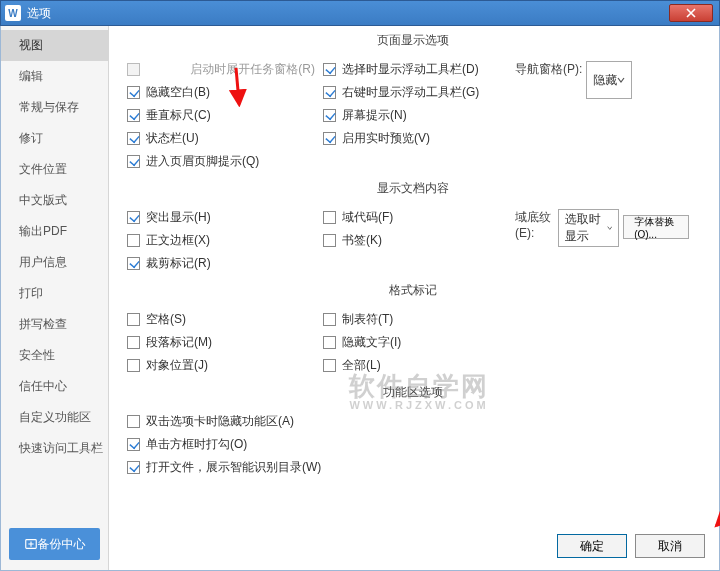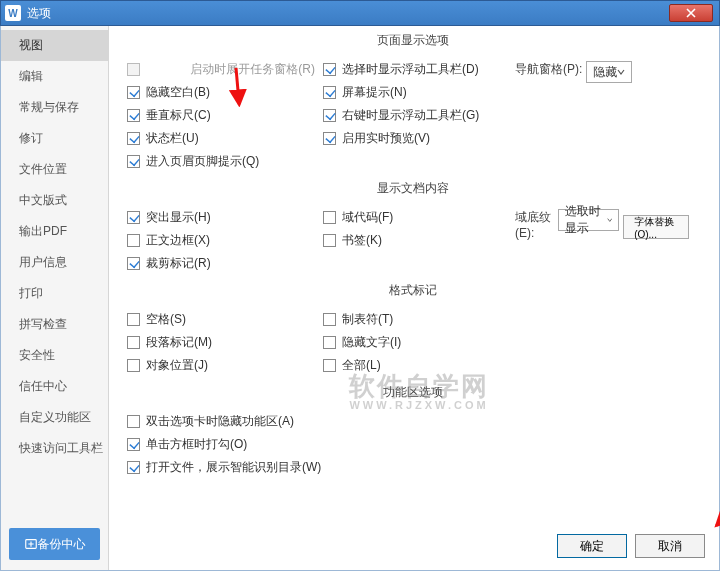--- a/index.html
+++ b/index.html
@@ -24,21 +24,21 @@
 .col { display: flex; flex-direction: column; gap: 6px; padding-left: 8px; padding-bottom: 6px;}
 .col1 { width: 196px; }
 .col2 { width: 200px; }
 .col3 { width: 174px; display: flex; flex-direction: row; gap: 4px;}
 .chk { display: flex; align-items: center; gap: 6px; font-size: 12px; color: #333; }
 .chk.disabled { color: #9a9a9a; justify-content: space-between; }
 .cb { width: 13px; height: 13px; border: 1px solid #888; background: #fff; position: relative; flex-shrink: 0;}
 .cb.checked::after { content:""; position:absolute; left:2px; top:-1px; width:7px; height:10px; border: solid #2c7cd4; border-width: 0 2px 2px 0; transform: rotate(40deg) scale(0.7); }
 .cb.disabled { border-color:#bbb; background:#f3f3f3;}
 .lbl { font-size: 12px; color: #444; margin-bottom: 2px;}
-.select { height: 22px; border: 1px solid #a9a9a9; background: #fff; display: flex; align-items: center; padding: 0 6px; justify-content: space-between; font-size: 12px; color: #333;}
+.select { height: 38px; border: 1px solid #a9a9a9; background: #fff; display: flex; align-items: center; padding: 0 6px; justify-content: space-between; font-size: 12px; color: #333;}
 .select svg { width: 8px; height: 8px; }
 .btn-small { height: 24px; border: 1px solid #a9a9a9; background: #f8f8f8; padding: 0 10px; font-size: 10px; display: inline-flex; align-items: center; align-self: flex-start; margin-top: 6px;}
 .footer { position: absolute; bottom: 12px; right: 14px; display: flex; gap: 8px;}
 .btn { width: 70px; height: 24px; border: 1px solid #8a8a8a; background: #f3f3f3; font-size: 12px; display: flex; align-items: center; justify-content: center;}
 .btn.primary { border: 1px solid #0369a1; }
 .arrow-red { position: absolute; pointer-events: none;}
 .arrow-red.a1 { left: 108px; top: 44px; transform: rotate(40deg);}
 .arrow-red.a2 { left: 596px; top: 468px; transform: rotate(90deg);}
 .arrow-red svg { width: 40px; height: 40px; }
 .watermark { position: absolute; left: 240px; top: 346px; font-size: 26px; color: rgba(120,120,120,0.35); font-weight: bold; letter-spacing: 2px; pointer-events: none; text-align: center; line-height: 1.1;}
@@ -114,25 +114,25 @@
               <span>进入页眉页脚提示(Q)</span>
             </div>
           </div>
         <div class="col col2" id="pd-col2">
             <div class="chk">
               <span class="cb checked"></span>
               <span>选择时显示浮动工具栏(D)</span>
             </div>
             <div class="chk">
               <span class="cb checked"></span>
+              <span>右键时显示浮动工具栏(G)</span>
+            </div>
+            <div class="chk">
+              <span class="cb checked"></span>
               <span>屏幕提示(N)</span>
-            </div>
-            <div class="chk">
-              <span class="cb checked"></span>
-              <span>右键时显示浮动工具栏(G)</span>
             </div>
             <div class="chk">
               <span class="cb checked"></span>
               <span>启用实时预览(V)</span>
             </div>
           </div>
         <div class="col3">
           <div class="lbl">导航窗格(P):</div>
           <div class="select">
             <span>隐藏</span>

